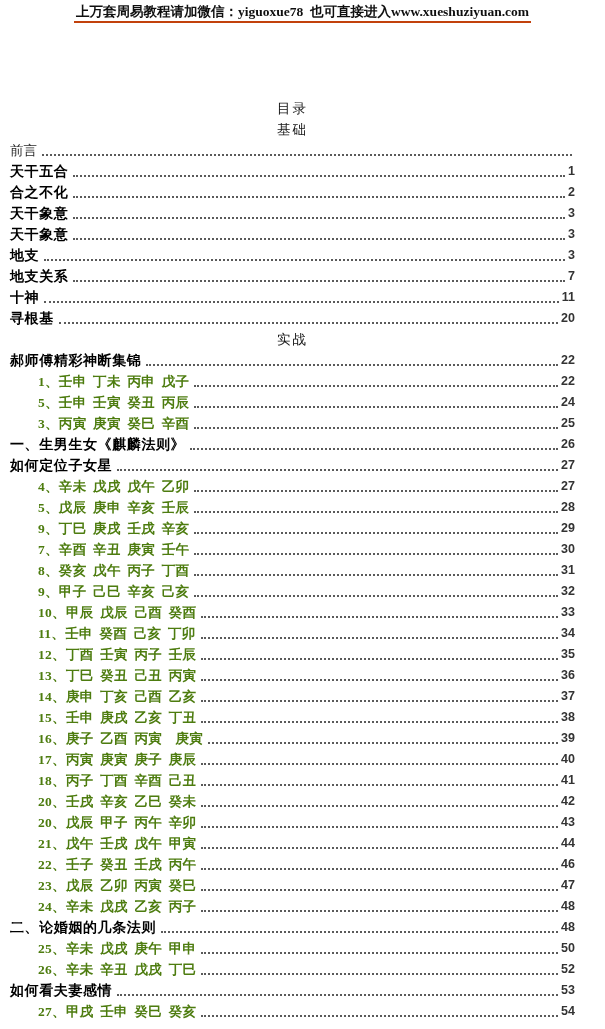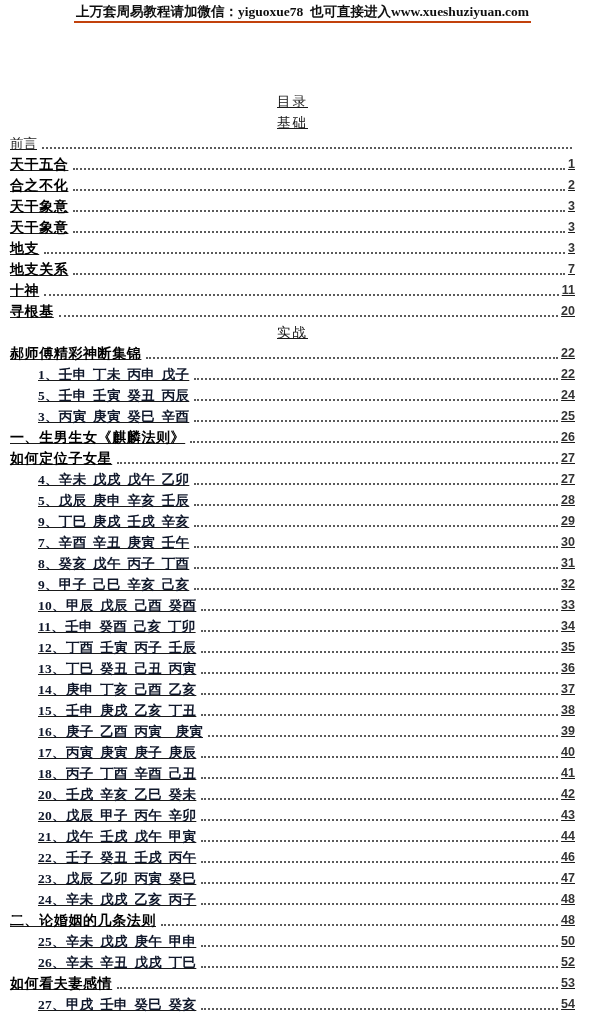--- a/index.html
+++ b/index.html
@@ -28,24 +28,23 @@
     font-weight: bold;
   }
   .doc-header-text {
     display: inline-block;
     white-space: pre;
     border-bottom: 2px solid #c2410c;
     padding: 0 2px 1px 2px;
   }
   .toc {
     position: absolute;
-    top: 91px;
+    top: 98px;
     left: 10px;
     right: 30px;
-    text-decoration: underline;
   }
   .row {
     height: 21px;
     display: flex;
     align-items: center;
     font-size: 13.5px;
     line-height: 21px;
   }
   .row.center {
     justify-content: center;
@@ -65,21 +64,21 @@
     letter-spacing: 0.6px;
     color: #000000;
   }
   .row.item {
     padding-left: 28px;
   }
   .row.item .label {
     font-weight: bold;
     word-spacing: 3px;
     letter-spacing: 0.3px;
-    color: #0f172a;
+    color: #4d7c0f;
   }
   .row.plain .label {
     color: #2a2a2a;
   }
   .leader {
     flex: 1 1 auto;
     height: 0;
     border-bottom: 2px dotted #5a5a5a;
     margin: 8px 3px 0 5px;
     min-width: 10px;

